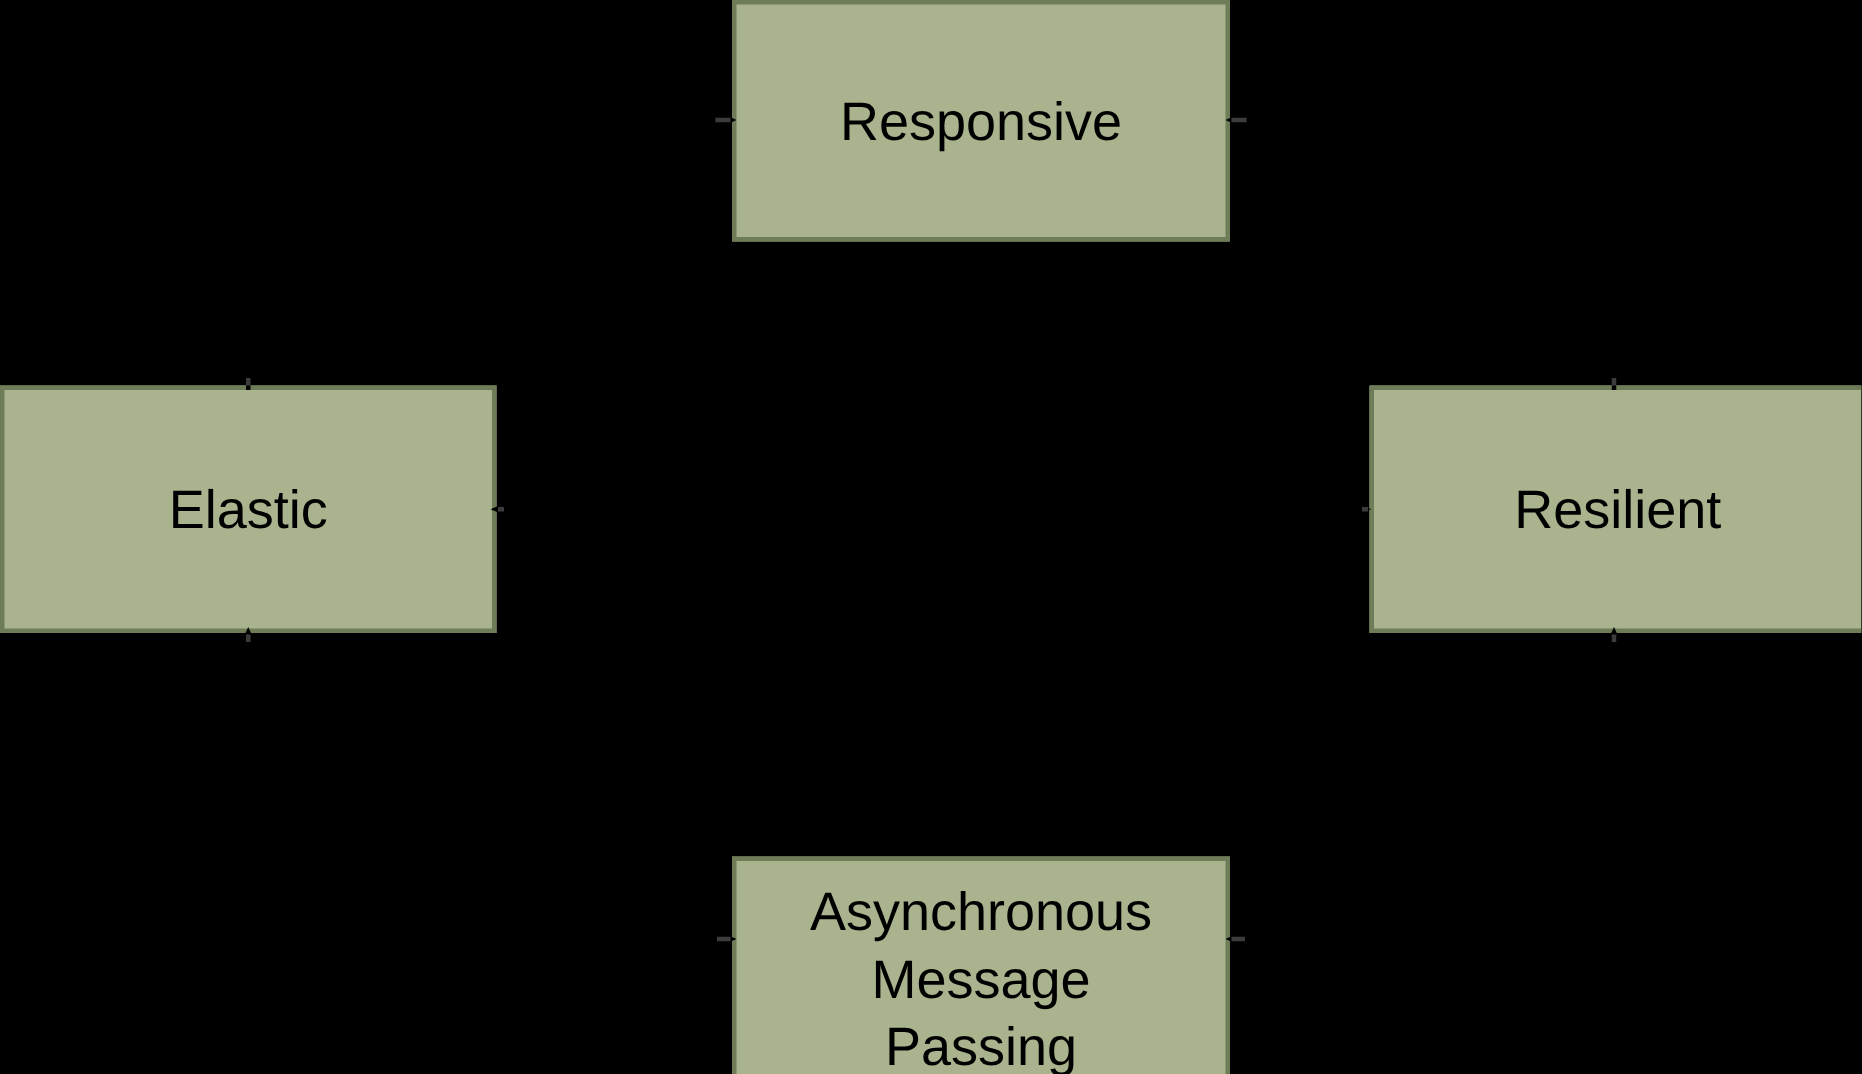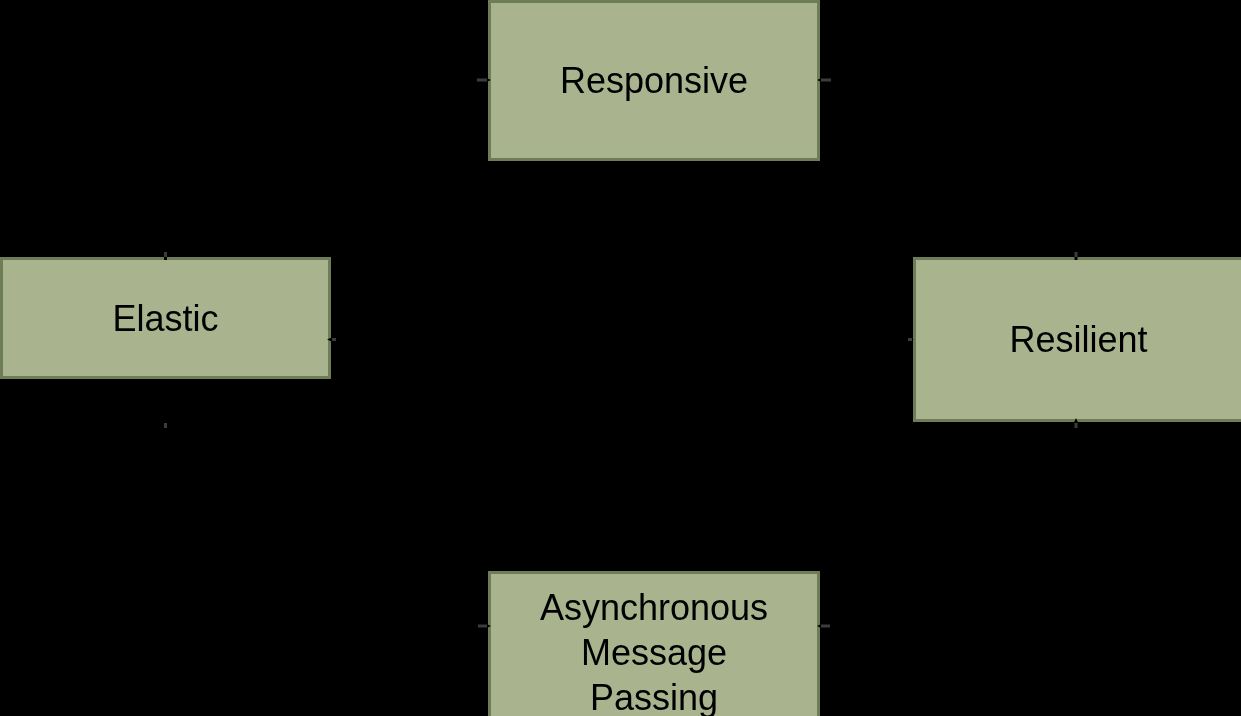--- a/index.html
+++ b/index.html
@@ -39,21 +39,21 @@
   }
   .node-label {
     font-size: 36px;
     line-height: 45px;
     font-weight: 400;
     color: var(--node-text);
     text-align: center;
     white-space: pre-line;
   }
   .node-responsive { left: 488px; top: 0;     width: 332px; height: 161px; }
-  .node-elastic    { left: 0;     top: 257px; width: 331px; height: 122px; }
+  .node-elastic    { left: 0;     top: 257px; width: 331px; height: 165px; }
   .node-resilient  { left: 913px; top: 257px; width: 331px; height: 165px; }
   .node-message    { left: 488px; top: 544px; width: 332px; height: 163px; margin-top: 27px; }
 </style>
 </head>
 <body>
 
 <div class="canvas">
 
   <svg class="connectors" viewBox="0 0 1241 716" xmlns="http://www.w3.org/2000/svg" aria-hidden="true">
     <g stroke="var(--connector)" stroke-width="3" fill="none">

